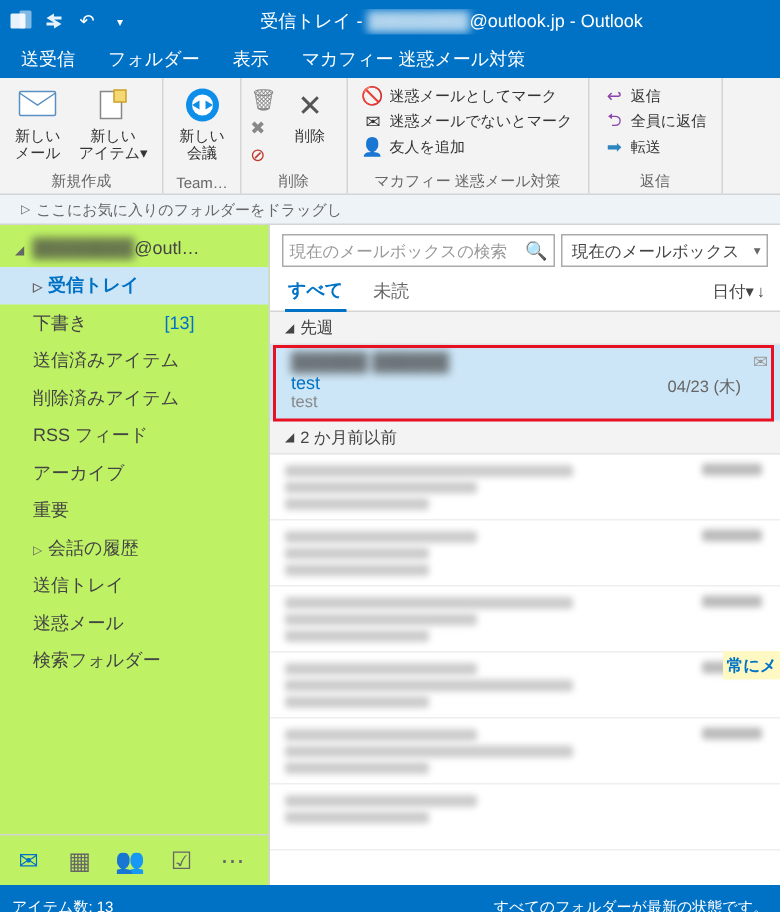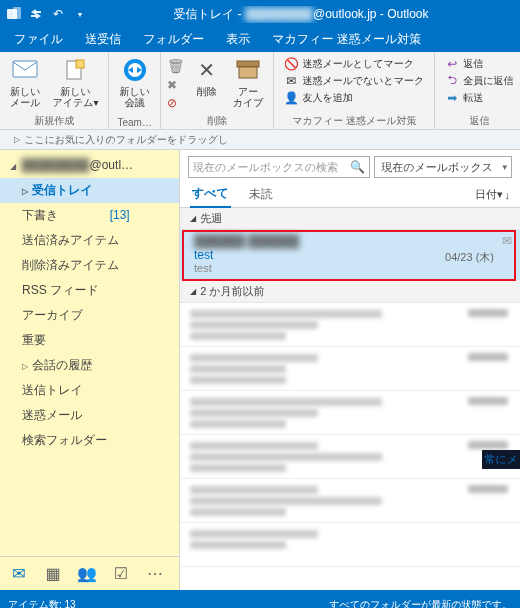--- a/index.html
+++ b/index.html
@@ -28,21 +28,21 @@
 .rbtn-sm { display: flex; align-items: center; gap: 4px; padding: 1px 4px; cursor: pointer; font-size: 10px; white-space: nowrap; }
 .rbtn-sm .ico { width: 14px; height: 14px; display: inline-flex; align-items: center; justify-content: center; font-size: 12px; }
 .rcol { display:flex; flex-direction:column; gap:1px; }
 
 
 .favstrip { height: 20px; background: #eef3f8; border-bottom: 1px solid #d4d4d4; display:flex; align-items:center; padding: 0 14px; font-size: 10px; color: #666; }
 .favstrip .tri { margin-right:4px; font-size:8px; }
 
 
 .main { display: flex; height: calc(608px - 28px - 24px - 78px - 20px - 18px); }
-.sidebar { width: 180px; border-right: 1px solid #d4d4d4; display:flex; flex-direction:column; background:#fef9c3; }
+.sidebar { width: 180px; border-right: 1px solid #d4d4d4; display:flex; flex-direction:column; background:#bef264; }
 .account { padding: 8px 10px 6px; font-size: 12px; color:#444; white-space: nowrap; }
 .acct-tri { font-size:8px; color:#666; margin-right:2px; }
 .folders { flex:1; overflow:hidden; }
 .folder { padding: 4px 10px 4px 22px; font-size: 12px; color:#444; cursor:pointer; white-space:nowrap; }
 .folder.selected { background:#cde6f7; font-weight: bold; color:#0072c6; }
 .folder .count { color:#0072c6;margin-left:48px; }
 .folder .exp { display:inline-block; width:10px; font-size:8px; color:#666; }
 
 .navbar { height: 34px; border-top:1px solid #d4d4d4; display:flex; align-items:center; gap: 12px; padding: 0 8px; }
 .navbar .nicon { width:22px; height:22px; display:inline-flex; align-items:center; justify-content:center; font-size:16px; color:#666; cursor:pointer; }
@@ -71,21 +71,21 @@
 .msgitem .preview { font-size:11px; color:#888; }
 .msgitem .date { position:absolute; top:20px; right:26px; font-size:11px; color:#666; }
 .msgitem .mailico { position:absolute; top:4px; right:8px; font-size:12px; color:#999; }
 .hlbox { position:absolute; border:2px solid #e81123; pointer-events:none; }
 
 .blurblock { height:44px; border-bottom:1px solid #eee; padding:4px 10px; }
 .blurline { height:8px; background:#ccc; border-radius:2px; margin:3px 0; filter:blur(2px); }
 .blurline.w60 { width:60%; } .blurline.w40 { width:40%; } .blurline.w30 { width:30%; }
 .blurdate { position:absolute; right:12px; width:40px; height:8px; background:#bbb; filter:blur(2px); border-radius:2px; }
 
-.sidetext { position:absolute; right:0; top:300px; writing-mode: horizontal-tb; font-size:11px; color:#0072c6; background:#0f172a; padding: 2px; }
+.sidetext { position:absolute; right:0; top:284px; writing-mode: horizontal-tb; font-size:11px; color:#0072c6; background:#fef9c3; padding: 2px; font-weight: bold; }
 
 
 .status { height:30px; background:#0072c6; color:#fff; display:flex; align-items:center; font-size:10px; padding:0 8px; gap:12px; }
 .status .spacer { flex:1; }
 
 svg { display:block; }
 </style>
 </head>
 <body>
 
@@ -104,21 +104,20 @@
     </span>
     <span class="qat-icon">↶</span>
     <span class="qat-icon" style="font-size:8px">▾</span>
   </div>
   <div class="title">
     <span>受信トレイ - </span><span class="blur">████████</span><span>@outlook.jp - Outlook</span>
   </div>
 </div>
 
 <div class="tabs">
-  <div class="tab">ファイル</div>
   <div class="tab">送受信</div>
   <div class="tab">フォルダー</div>
   <div class="tab">表示</div>
   <div class="tab">マカフィー 迷惑メール対策</div>
 
 </div>
 
 <div class="ribbon">
   <div class="rgroup">
     <div class="rgroup-body">
@@ -166,30 +165,20 @@
   <div class="rgroup">
     <div class="rgroup-body">
       <div class="rcol" style="justify-content:center; gap:4px; padding-top:4px">
         <span style="font-size:14px;color:#888;cursor:pointer">🗑</span>
         <span style="font-size:12px;color:#888;cursor:pointer">✖</span>
         <span style="font-size:12px;color:#c0392b;cursor:pointer">⊘</span>
       </div>
       <div class="rbtn">
         <span class="ico" style="color:#555">✕</span>
         <span class="lbl">削除</span>
-      </div>
-      <div class="rbtn">
-        <span class="ico">
-            <svg width="24" height="20" viewBox="0 0 24 20">
-              <rect x="1" y="1" width="22" height="6" fill="#b08850" stroke="#7a5c34"></rect>
-              <rect x="3" y="7" width="18" height="11" fill="#d9b37c" stroke="#7a5c34"></rect>
-            </svg>
-          </span>
-        <span class="lbl" style="white-space:pre">アー
-カイブ</span>
       </div>
     </div>
     <div class="rgroup-label">削除</div>
   </div>
 
   <div class="rgroup">
     <div class="rgroup-body">
       <div class="rcol" style="padding-top:2px">
         <div class="rbtn-sm">
             <span class="ico">🚫</span>

